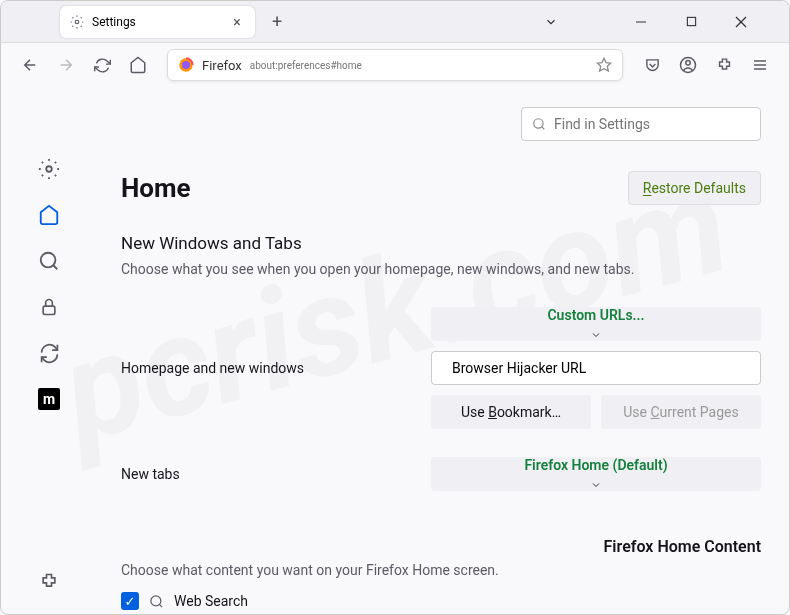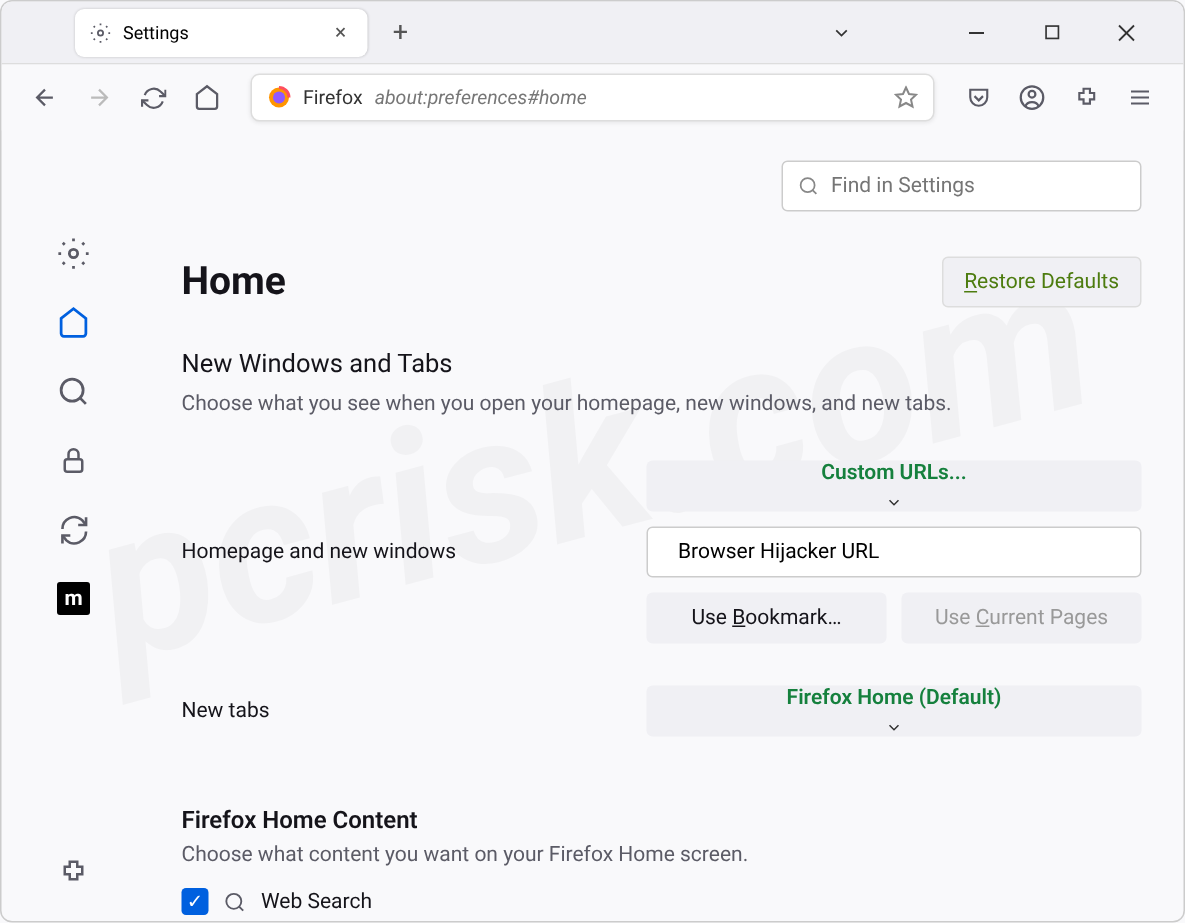--- a/index.html
+++ b/index.html
@@ -2,37 +2,37 @@
 <html><head>
   <meta charset="utf-8">
   <style>
     * { margin: 0; padding: 0; box-sizing: border-box; font-family: -apple-system, BlinkMacSystemFont, "Segoe UI", Roboto, sans-serif; }
     body { width: 790px; height: 615px; background: #f9f9fb; border: 1px solid #ccc; border-radius: 8px; overflow: hidden; position: relative; }
     
     
     .watermark { position: absolute; top: 50%; left: 50%; transform: translate(-50%, -50%) rotate(-15deg); font-size: 140px; font-weight: bold; color: rgba(0,0,0,0.03); z-index: 0; pointer-events: none; white-space: nowrap; font-style: italic; }
     
     
-    .titlebar { display: flex; align-items: center; height: 42px; background: #f0f0f4; border-bottom: 1px solid #ddd; padding: 0 14px; position: relative; z-index: 1; }
+    .titlebar { display: flex; align-items: center; height: 42px; background: #f0f0f4; border-bottom: 1px solid #ddd; padding: 0 24px; position: relative; z-index: 1; }
     .tab { display: flex; align-items: center; background: #fff; border-radius: 6px; padding: 6px 10px; margin-left: 35px; width: 195px; height: 32px; box-shadow: 0 0 2px rgba(0,0,0,0.2); gap: 8px; }
     .tab-title { font-size: 12px; flex: 1; }
     .tab-close { width: 16px; height: 16px; display: flex; align-items: center; justify-content: center; font-size: 14px; color: #555; cursor: pointer; }
     .newtab-btn { width: 28px; height: 28px; display: flex; align-items: center; justify-content: center; margin-left: 8px; font-size: 18px; color: #555; cursor: pointer; }
     .win-controls { margin-left: auto; display: flex; gap: 22px; padding-right: 10px; align-items: center; }
     .win-btn { width: 28px; height: 28px; display: flex; align-items: center; justify-content: center; color: #333; cursor: pointer; }
     .chevron-down-btn { margin-right: 40px; }
     
     
     .toolbar { display: flex; align-items: center; height: 44px; background: #f9f9fb; padding: 0 14px; gap: 6px; position: relative; z-index: 1; }
     .tb-btn { width: 30px; height: 30px; display: flex; align-items: center; justify-content: center; color: #5b5b66; cursor: pointer; border-radius: 4px; }
     .tb-btn.disabled { color: #bbb; cursor: default; }
     .addressbar { flex: 1; display: flex; align-items: center; background: #fff; border: 1px solid #ddd; border-radius: 6px; height: 32px; padding: 0 10px; margin: 0 8px; gap: 8px; box-shadow: 0 1px 3px rgba(0,0,0,0.08); }
     .ff-icon { width: 16px; height: 16px; }
     .addr-firefox { font-size: 13px; color: #333; }
-    .addr-url { font-size: 13px; color: #777; font-style: italic; }
+    .addr-url { font-size: 10px; color: #777; }
     .addr-star { margin-left: auto; color: #888; }
     
     
     .content { display: flex; height: calc(100% - 86px); position: relative; z-index: 1; }
     .sidebar { width: 96px; padding-top: 70px; display: flex; flex-direction: column; align-items: center; gap: 22px; }
     .sidebar-icon { width: 24px; height: 24px; display: flex; align-items: center; justify-content: center; color: #5b5b66; cursor: pointer; }
     .sidebar-icon.active { color: #0060df; }
     .sidebar-m { background: #000; color: #fff; width: 22px; height: 22px; display: flex; align-items: center; justify-content: center; font-weight: bold; font-size: 14px; border-radius: 2px; }
     .sidebar-spacer { flex: 1; }
     .sidebar-bottom { padding-bottom: 20px; display: flex; flex-direction: column; align-items: center; gap: 18px; }
@@ -54,21 +54,21 @@
     .form-label { flex: 1; font-size: 14px; color: #15141a; }
     .form-controls { width: 330px; display: flex; flex-direction: column; gap: 10px; }
     .select-box { display: flex; align-items: center; background: #f0f0f4; border: none; border-radius: 4px; height: 34px; padding: 0 12px; font-size: 14px; cursor: pointer; justify-content: space-between; color: #15803d; font-weight: 600; flex-direction: column; }
     .text-input { border: 1px solid #ccc; border-radius: 4px; height: 34px; padding: 0 20px; font-size: 14px; outline: none; background: #fff; }
     .btn-row { display: flex; gap: 10px; }
     .btn-secondary { flex: 1; background: #f0f0f4; border: none; border-radius: 4px; height: 34px; font-size: 14px; cursor: pointer; color: #15141a; white-space: nowrap; overflow: hidden; text-overflow: ellipsis; padding: 0 8px; }
     .btn-secondary.disabled { color: #999; cursor: default; }
     
     .row-gap { margin-bottom: 28px; }
     
-    .section-title2 { font-size: 16px; font-weight: 600; margin-bottom: 6px; color: #15141a; }
+    .section-title2 { font-size: 16px; font-weight: 600; margin-bottom: 6px; color: #15141a; text-align: right; }
     .checkbox-row { display: flex; align-items: center; gap: 10px; margin-top: 14px; }
     .cb { width: 18px; height: 18px; background: #0060df; border-radius: 3px; display: flex; align-items: center; justify-content: center; color: #fff; font-size: 13px; }
     .cb-icon { color: #5b5b66; }
     
     svg { display: block; }
   </style>
 </head>
 <body>
 
 <div class="watermark">pcrisk.com</div>

